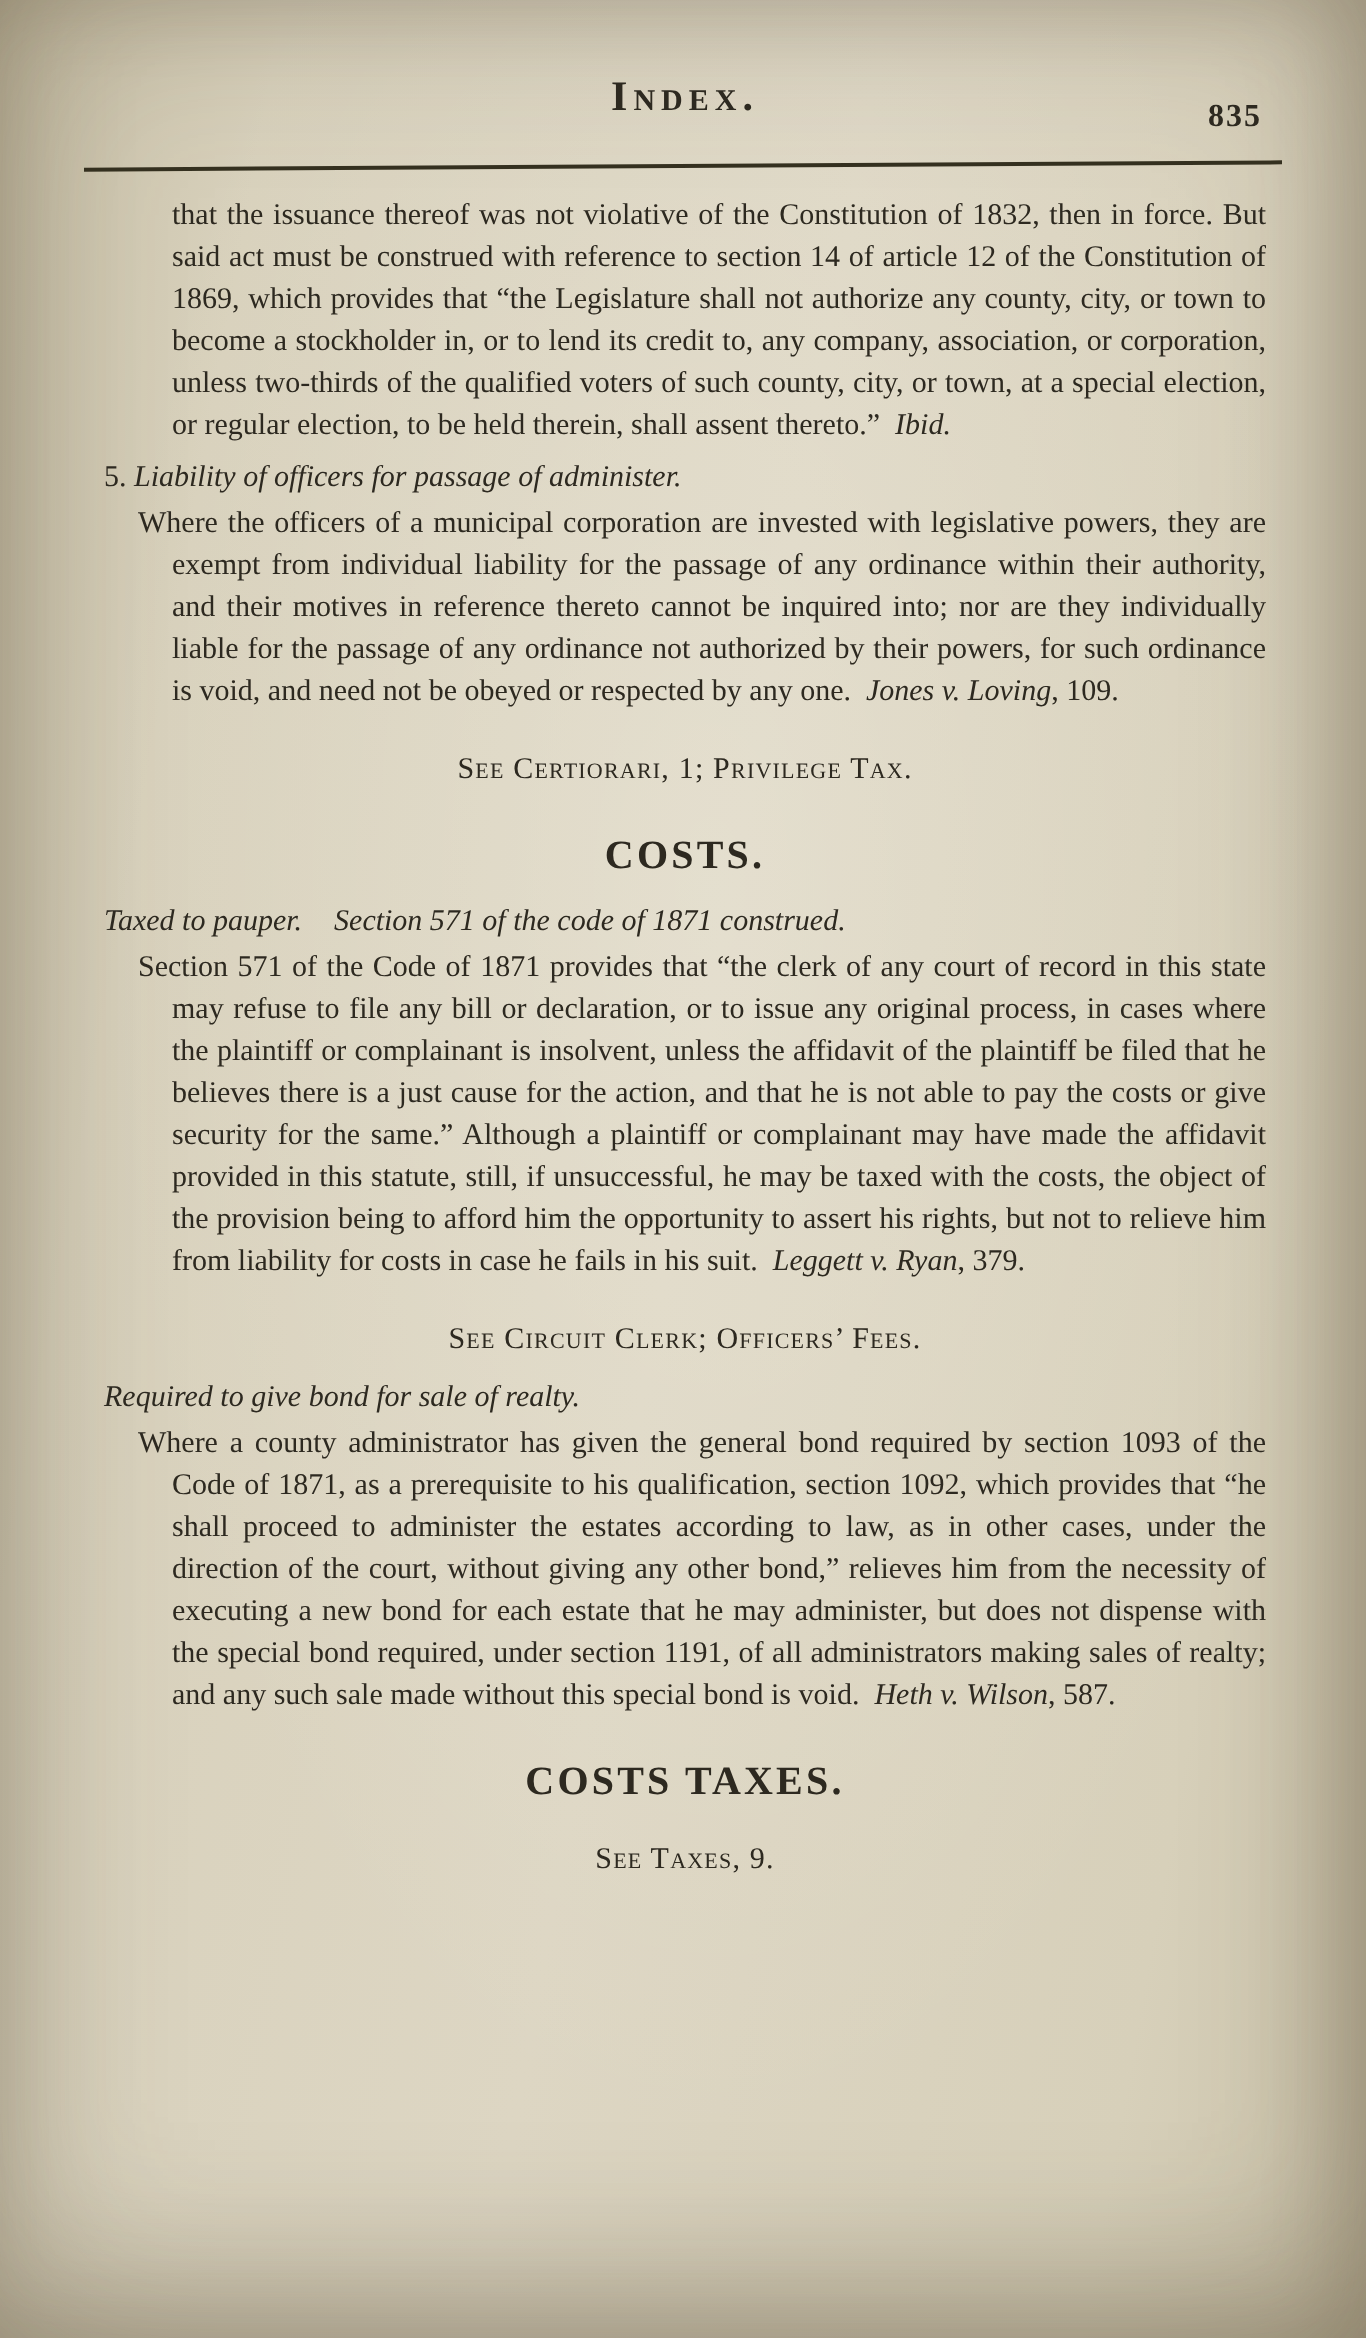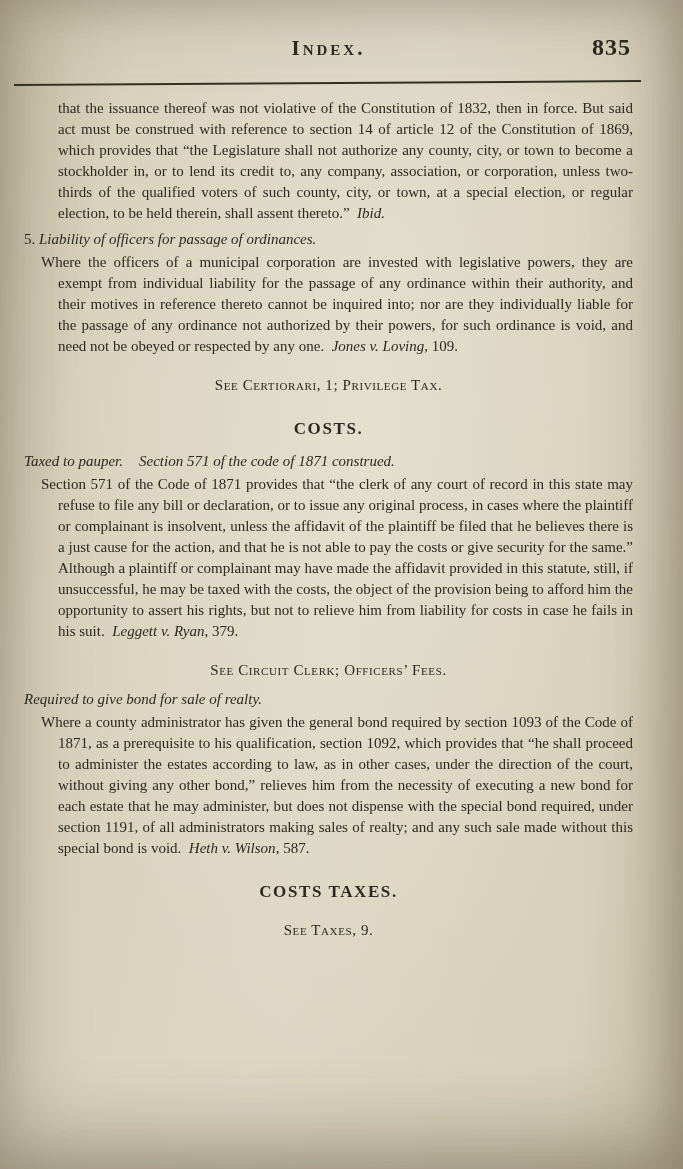--- a/index.html
+++ b/index.html
@@ -6,42 +6,42 @@
   html, body { width: 683px; height: 1169px; }
   body {
     background: #b3ab95;
     font-family: "Liberation Serif", "DejaVu Serif", serif;
   }
   .page {
     position: relative;
     width: 683px;
     height: 1169px;
     overflow: hidden;
-    padding: 34px 50px 0 24px;
+    padding: 34px 50px 0 52px;
     color: #2d2920;
     background:
       radial-gradient(ellipse at 52% 38%, rgba(255,255,248,0.22), rgba(0,0,0,0) 62%),
       linear-gradient(100deg, #c9c1a9 0%, #d8d1bc 16%, #ddd6c3 50%, #d7d0ba 84%, #ccc4ac 100%);
     box-shadow:
       inset 0 0 90px rgba(86,74,50,0.30),
       inset -14px 0 40px rgba(86,74,50,0.18),
       inset 0 -40px 70px rgba(86,74,50,0.20);
   }
   .page-header { position: relative; height: 32px; }
   .running-title {
     position: absolute; left: 0; right: 0; top: 2px;
     text-align: center;
     font-variant: small-caps;
     font-size: 21px;
     font-weight: 600;
     letter-spacing: 3px;
   }
   .page-number {
-    position: absolute; right: 2px; top: 0;
-    font-size: 24px;
+    position: absolute; right: 2px; top: 16px;
+    font-size: 16px;
     font-weight: 700;
     letter-spacing: 1px;
   }
   .header-rule {
     height: 0;
     border-top: 2px solid #34301f;
     margin: 16px -8px 0 -10px;
     transform: rotate(-0.35deg);
   }
   .page-body {
@@ -68,21 +68,21 @@
     text-align: center;
     margin: 18px 0 8px 0;
   }
   .sc {
     font-variant: small-caps;
     letter-spacing: 0.6px;
     text-align: right;
   }
   .section-heading {
     text-align: center;
-    font-size: 17px;
+    font-size: 20px;
     font-weight: 700;
     letter-spacing: 1.6px;
     margin: 22px 0 12px 0;
   }
 </style>
 </head>
 <body>
 
 <div class="page">
 
@@ -90,21 +90,21 @@
     <div class="running-title">Index.</div>
     <div class="page-number">835</div>
   </div>
 
   <div class="header-rule"></div>
 
   <div class="page-body">
 
     <p class="para flush"><span>that the issuance thereof was not violative of the Constitution of 1832, then in force.  But said act must be construed with reference to section 14 of article 12 of the Constitution of 1869, which provides that “the Legislature shall not authorize any county, city, or town to become a stockholder in, or to lend its credit to, any company, association, or corporation, unless two-thirds of the qualified voters of such county, city, or town, at a special election, or regular election, to be held therein, shall assent thereto.”</span>&nbsp; <i class="case">Ibid.</i></p>
 
-    <p class="entry-line"><span class="entry-num">5.</span> <i>Liability of officers for passage of ordinances.</i></p>
+    <p class="entry-line"><span class="entry-num">5.</span> <i>Liability of officers for passage of administer.</i></p>
 
     <p class="para"><span>Where the officers of a municipal corporation are invested with legislative powers, they are exempt from individual liability for the passage of any ordinance within their authority, and their motives in reference thereto cannot be inquired into; nor are they individually liable for the passage of any ordinance not authorized by their powers, for such ordinance is void, and need not be obeyed or respected by any one.</span>&nbsp; <i class="case">Jones v. Loving</i><span>, 109.</span></p>
 
     <p class="cross-ref"><span class="sc">See Certiorari, 1; Privilege Tax.</span></p>
 
     <h2 class="section-heading">COSTS.</h2>
 
     <p class="entry-line"><i>Taxed to pauper.</i><i class="subject-note">Section 571 of the code of 1871 construed.</i></p>
 
     <p class="para"><span>Section 571 of the Code of 1871 provides that “the clerk of any court of record in this state may refuse to file any bill or declaration, or to issue any original process, in cases where the plaintiff or complainant is insolvent, unless the affidavit of the plaintiff be filed that he believes there is a just cause for the action, and that he is not able to pay the costs or give security for the same.”  Although a plaintiff or complainant may have made the affidavit provided in this statute, still, if unsuccessful, he may be taxed with the costs, the object of the provision being to afford him the opportunity to assert his rights, but not to relieve him from liability for costs in case he fails in his suit.</span>&nbsp; <i class="case">Leggett v. Ryan</i><span>, 379.</span></p>

